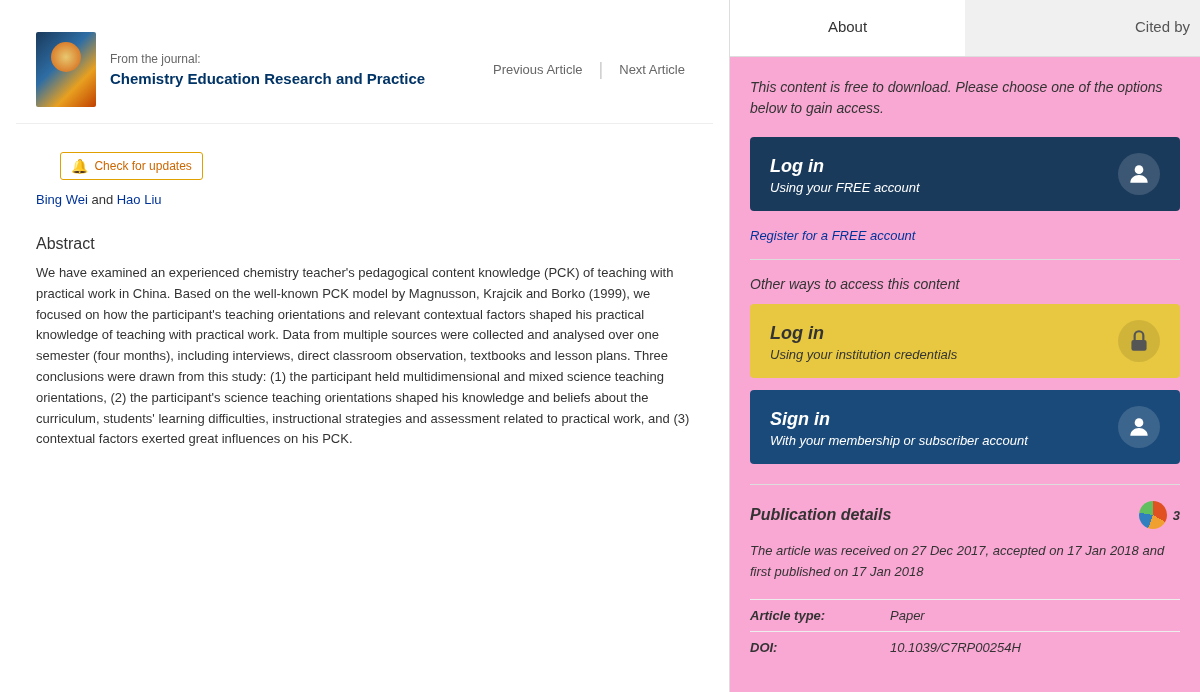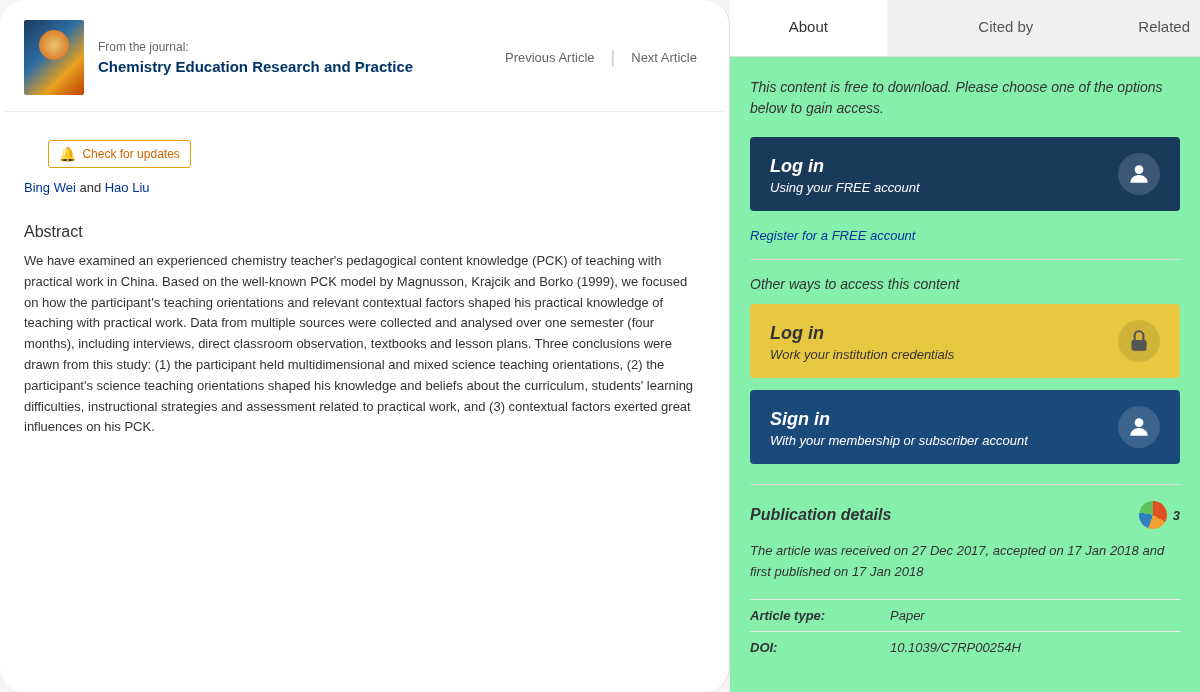--- a/index.html
+++ b/index.html
@@ -5,23 +5,22 @@
     * { box-sizing: border-box; margin: 0; padding: 0; }
     body { font-family: Arial, sans-serif; font-size: 14px; color: #333; background: #f5f5f5; }
 
     .layout { display: flex; width: 1200px; min-height: 692px; }
 
     
     .left-panel {
       width: 730px;
       background: #fff;
       border-right: 1px solid #ddd;
-      padding: 4px;
+      padding: 16px;
       flex-shrink: 0;
-      border-radius: 25px;
     }
 
     .article-header {
       display: flex;
       align-items: center;
       padding: 16px 20px;
       border-bottom: 1px solid #eee;
     }
 
     .journal-cover {
@@ -100,21 +99,21 @@
     .authors { font-size: 13px; color: #333; margin-top: 8px; }
     .author-link { color: #003399; text-decoration: none; }
 
     .abstract-section { padding: 12px 20px 20px; background: #fff; }
     .abstract-heading { font-size: 16px; font-weight: normal; color: #333; margin-bottom: 10px; }
     .abstract-text { font-size: 13px; line-height: 1.6; color: #333; }
 
     
     .right-panel {
       flex: 1;
-      background: #86efac;
+      background: #f9a8d4;
     }
 
     .tabs {
       display: flex;
       border-bottom: 1px solid #ddd;
       background: #fff;
     }
     .tab {
       flex: 1;
       padding: 18px 10px;
@@ -303,23 +302,20 @@
 
   <div class="right-panel">
 
     <div class="tabs">
       <div class="tab active">
         <span>About</span>
       </div>
       <div class="tab">
         <span>Cited by</span>
       </div>
-      <div class="tab">
-        <span>Related</span>
-      </div>
     </div>
 
     <div class="right-content">
 
       <p class="access-text">This content is free to download. Please choose one of the options below to gain access.</p>
 
       <div class="access-card dark-blue">
         <div class="access-card-text">
           <div class="access-card-login">Log in</div>
           <div class="access-card-sub">Using your FREE account</div>
@@ -332,21 +328,21 @@
         </div>
       </div>
 
       <a class="register-link" href="#">Register for a FREE account</a>
 
       <div class="other-ways">Other ways to access this content</div>
 
       <div class="access-card yellow">
         <div class="access-card-text">
           <div class="access-card-login">Log in</div>
-          <div class="access-card-sub">Work your institution credentials</div>
+          <div class="access-card-sub">Using your institution credentials</div>
         </div>
         <div class="access-card-icon">
           <svg width="26" height="26" viewBox="0 0 24 24" fill="#555">
             <rect x="5" y="11" width="14" height="10" rx="2"></rect>
             <path d="M8 11V7a4 4 0 1 1 8 0v4" fill="none" stroke="#555" stroke-width="2"></path>
           </svg>
         </div>
       </div>
 
       <div class="access-card medium-blue" style="margin-top:12px;">

